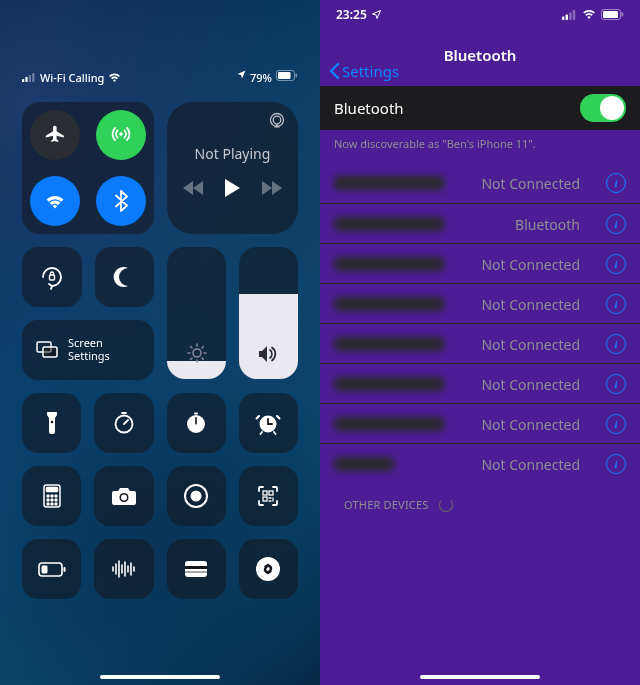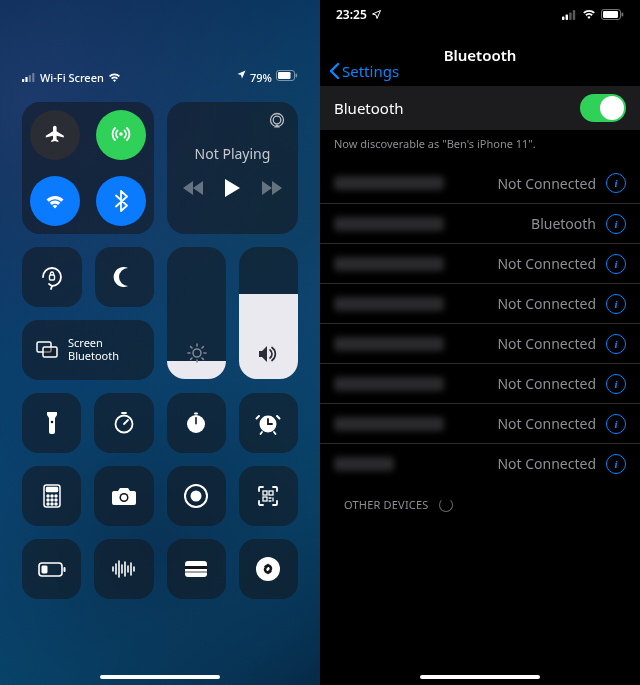--- a/index.html
+++ b/index.html
@@ -42,21 +42,21 @@
   }
   .conn-btn {
     width: 50px; height: 50px; border-radius: 50%;
     display:flex; align-items:center; justify-content:center;
   }
   .conn-btn.dark { background: #2a2d34; }
   .conn-btn.green { background: #30d158; }
   .conn-btn.blue { background: #0a7aff; }
 
   .media-module {
-    flex:1; height:132px; border-radius:18px;
+    flex:1; height:132px; border-radius:26px;
     background: rgba(20,22,28,0.55);
     position: relative;
     display:flex; flex-direction:column; align-items:center; justify-content:center;
     color:#c7c9cf; font-size:14px;
   }
   .media-module .airplay { position:absolute; top:10px; right:12px; opacity:.85;}
   .media-controls { display:flex; gap:22px; margin-top:16px; align-items:center; }
   .media-controls .dim { opacity:.35; }
 
   .tile-small { width:60px; height:60px; border-radius:16px;
@@ -81,21 +81,21 @@
   .vol .fill { height:85px; }
   .bri .fill { height:18px; }
   .bri .icon { color:#d9dbe0; }
   .vol .icon { color:#2a2d34; }
 
   .icon-row { display:flex; gap:13px; }
   .home-ind { position:absolute; bottom:6px; left:50%; transform:translateX(-50%);
     width:120px; height:4px; border-radius:3px; background:#fff; }
 
   
-  .right-phone { background:#000000; color:#fff;text-decoration:underline; }
+  .right-phone { background:#4c1d95; color:#fff;text-decoration:underline; }
   .status-right {
     position:absolute; top:6px; left:0; right:0;
     display:flex; justify-content:space-between;
     padding: 0 16px; font-size:12px; font-weight:600;
   }
   .status-right .time { display:flex; align-items:center; gap:5px;}
   .status-right .battery-area { display:flex; align-items:center; gap:5px;}
   .nav-row {
     position:absolute; top:36px; left:0; right:0; height:38px;
     display:flex; align-items:center;
@@ -112,41 +112,41 @@
   .switch { width:46px; height:28px; border-radius:14px; background:#30d158; position:relative;}
   .switch::after { content:""; position:absolute; right:2px; top:2px; width:24px; height:24px; border-radius:50%; background:#fff;}
   .dev-row {
     height:40px; display:flex; align-items:center; justify-content:space-between;
     padding:0 14px; font-size:14px; border-top:0.5px solid #2a2a2c;
   }
   .dev-row:first-of-type { border-top:none; }
   .dev-name { width:110px; height:14px; border-radius:4px;
     background:#2b2b2e; filter: blur(3px); }
   .dev-name.short { width:60px; }
-  .dev-status { color:#8e8e93; display:flex; align-items:center; gap:10px;}
+  .dev-status { color:#8e8e93; display:flex; align-items:flex-end; gap:26px;}
   .info-circ { width:20px; height:20px; border:1.5px solid #0a84ff; border-radius:50%;
     display:flex; align-items:center; justify-content:center; color:#0a84ff; font-size:11px; font-style:italic; font-weight:700; font-family: Georgia, serif;}
   .spinner { width:14px; height:14px; border:1.5px solid #666; border-top-color:transparent; border-radius:50%;}
   .home-ind2 { position:absolute; bottom:6px; left:50%; transform:translateX(-50%);
     width:120px; height:4px; border-radius:3px; background:#fff; }
 </style>
 </head>
 <body>
 
 <div class="phone left">
 
   <div class="status-left">
     <div class="sig">
       <svg width="14" height="9" viewBox="0 0 14 9">
           <rect x="0" y="6" width="2.2" height="3" rx=".6" fill="#fff"></rect>
           <rect x="3.4" y="4" width="2.2" height="5" rx=".6" fill="#fff"></rect>
           <rect x="6.8" y="2" width="2.2" height="7" rx=".6" fill="rgba(255,255,255,.35)"></rect>
           <rect x="10.2" y="0" width="2.2" height="9" rx=".6" fill="rgba(255,255,255,.35)"></rect>
         </svg>
-      <span>Wi-Fi Screen</span>
+      <span>Wi-Fi Calling</span>
       <svg width="13" height="10" viewBox="0 0 13 10">
           <path d="M6.5 9 5 7.3a2.2 2.2 0 013 0zM3 5a5 5 0 017 0l-1.2 1.3a3.3 3.3 0 00-4.6 0zM1 2.8A8 8 0 0112 2.8l-1.2 1.3a6.2 6.2 0 00-8.7 0z" fill="#fff"></path>
         </svg>
     </div>
     <div class="right">
       <svg width="9" height="9" viewBox="0 0 9 9">
           <path d="M8.5.5.5 4 4 5l1 3.5z" fill="#fff"></path>
         </svg>
       <span>79%</span>
       <svg width="22" height="11" viewBox="0 0 22 11">
@@ -222,21 +222,21 @@
                 <path d="M15 2a10 10 0 100 18 8 8 0 010-18z"></path>
               </svg>
           </div>
         </div>
         <div class="screen-mirror">
           <svg width="22" height="18" viewBox="0 0 22 18" fill="none" stroke="#fff" stroke-width="1.5">
               <rect x="1" y="1" width="14" height="10" rx="1.5"></rect>
               <rect x="7" y="6" width="14" height="10" rx="1.5" fill="rgba(20,22,28,.5)"></rect>
             </svg>
           <span style="white-space:pre-line;">Screen
-Bluetooth</span>
+Settings</span>
         </div>
       </div>
       <div class="slider bri">
         <div class="fill"></div>
         <div class="icon">
           <svg width="22" height="22" viewBox="0 0 22 22" fill="none" stroke="#828494" stroke-width="1.6" stroke-linecap="round">
               <circle cx="11" cy="11" r="4"></circle>
               <path d="M11 2v2M11 18v2M2 11h2M18 11h2M4.6 4.6l1.4 1.4M16 16l1.4 1.4M4.6 17.4 6 16M16 6l1.4-1.4"></path>
             </svg>
         </div>

